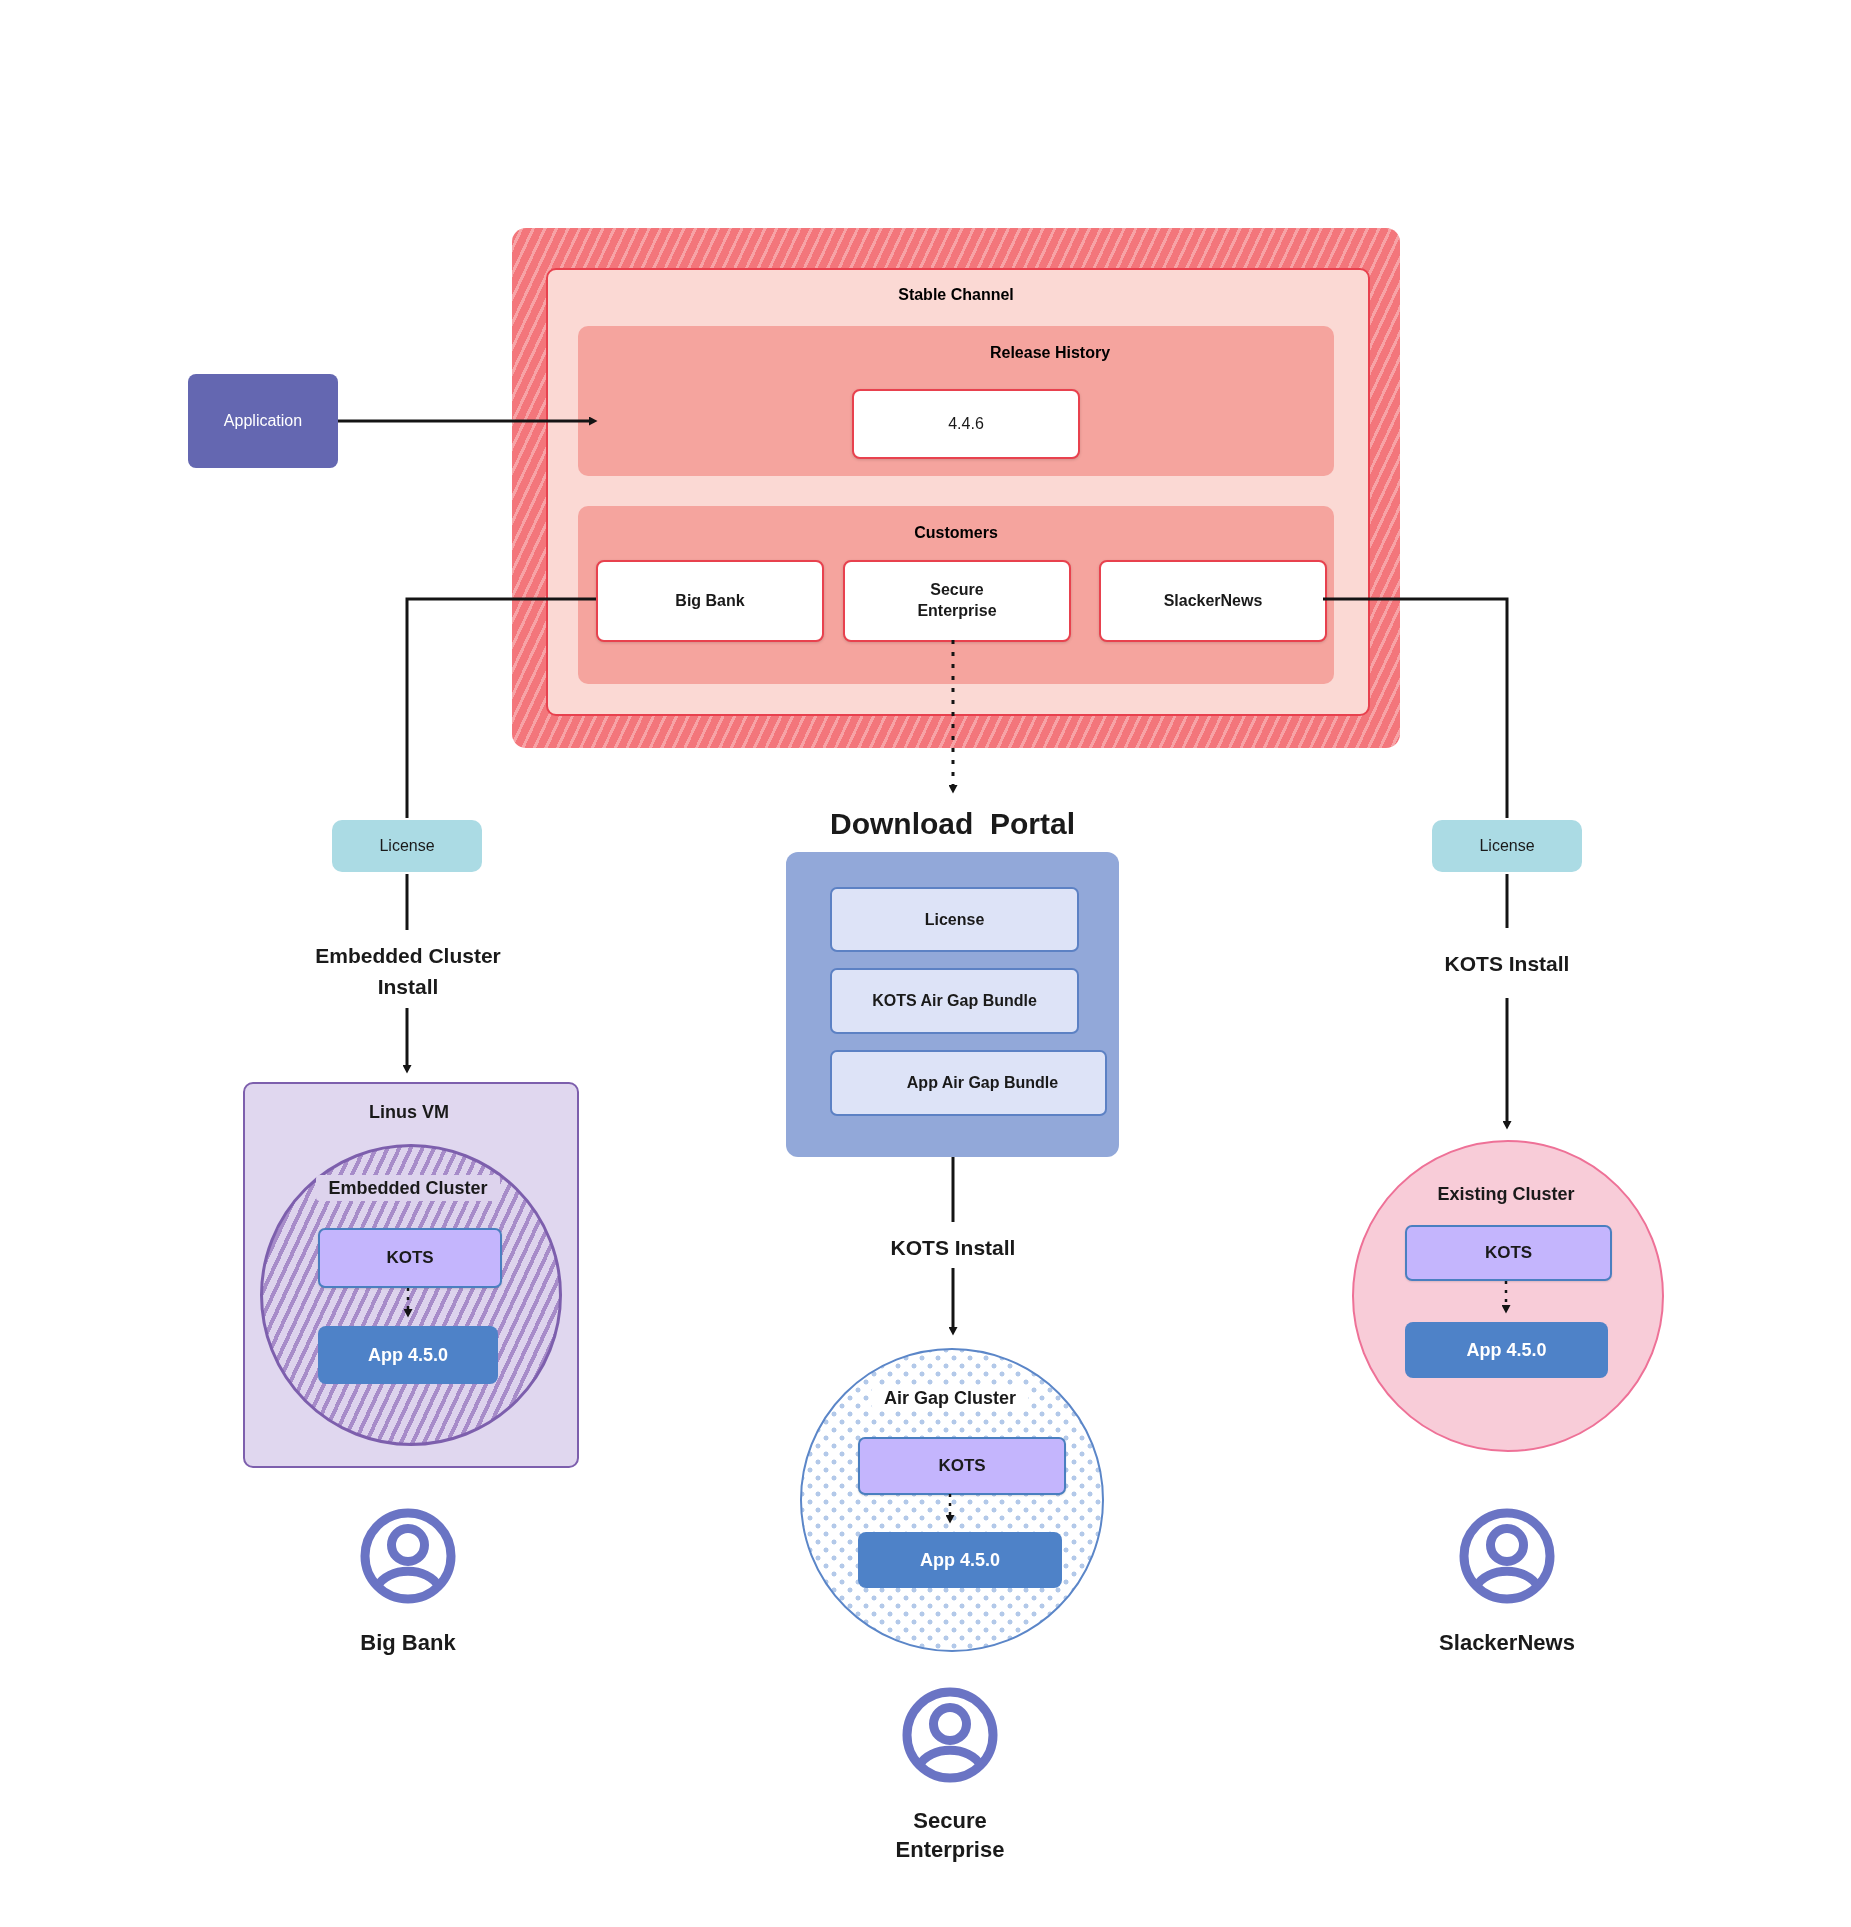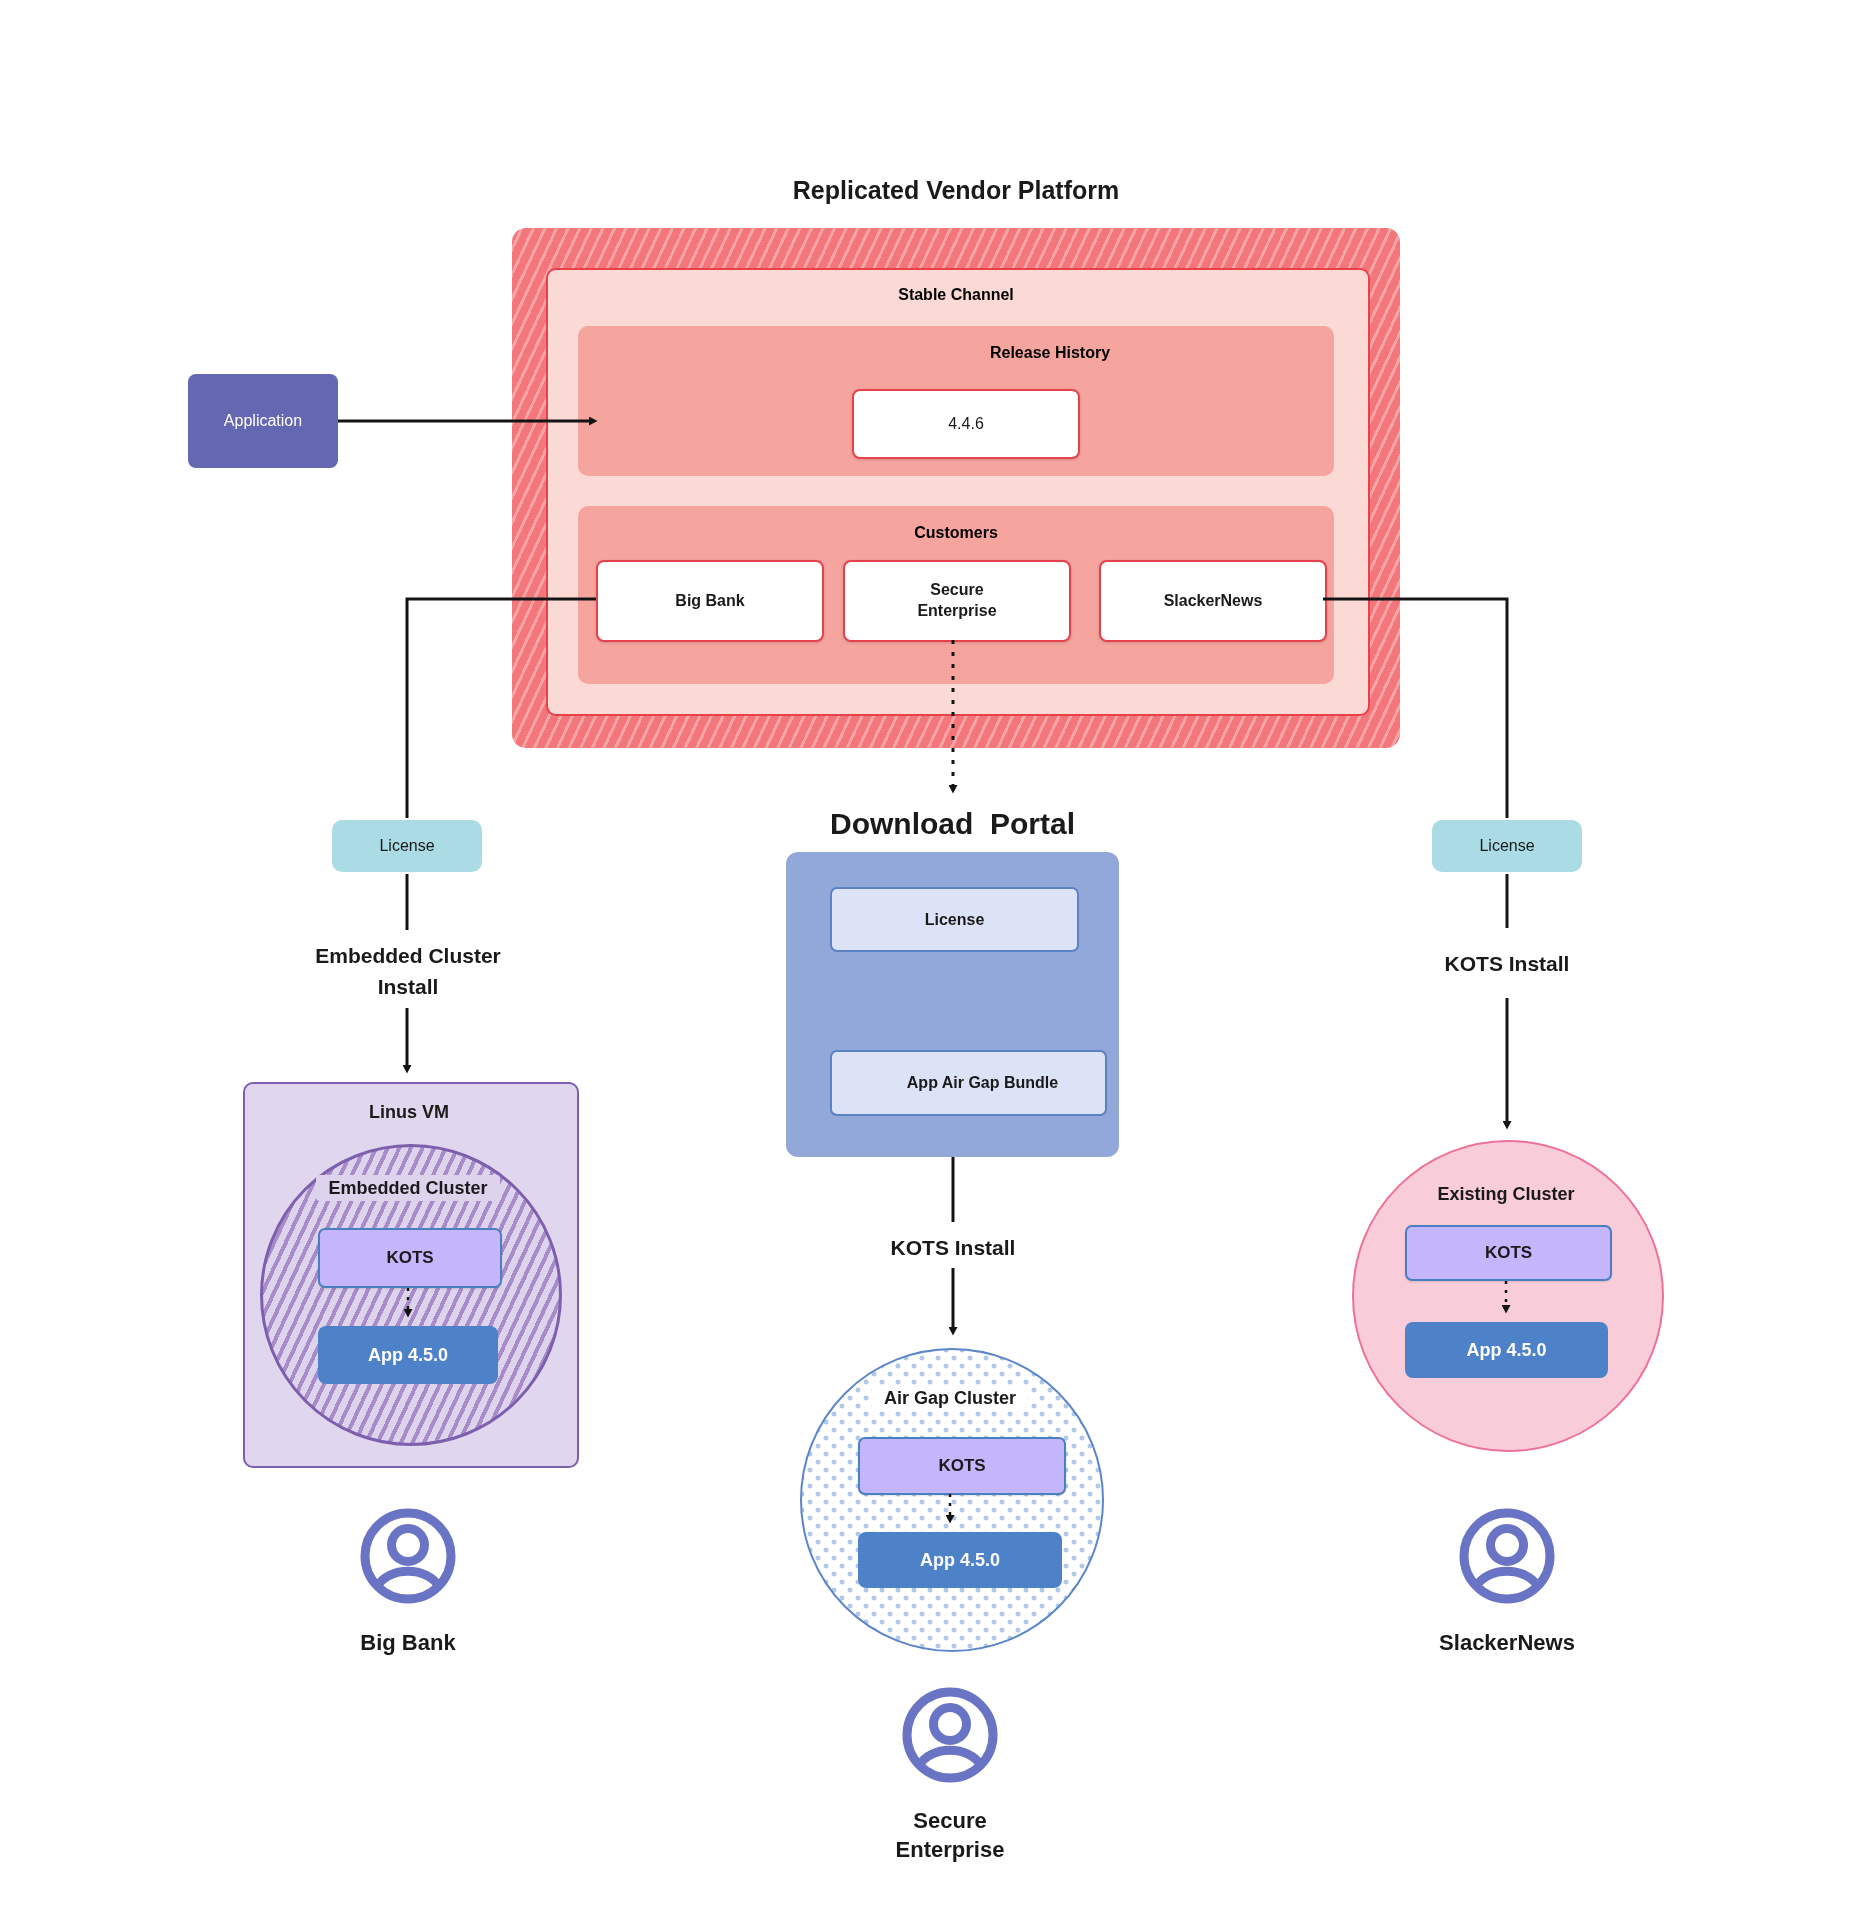--- a/index.html
+++ b/index.html
@@ -84,21 +84,20 @@
   .label-mask-lavender{background:var(--cluster-lavender); padding:3px 12px; border-radius:4px;}
   .label-mask-white{background:#fff; padding:3px 12px; border-radius:4px;}
   .person-name{font-size:22px;font-weight:600;text-align:center;line-height:29px;}
   #connectors{position:absolute;left:0;top:0;z-index:10;pointer-events:none;}
 </style>
 </head>
 <body>
 
 <div id="canvas">
 
-  <div class="abs diagram-title" style="left:512px;top:176px;width:888px;">Replicated Vendor Platform</div>
 
   <div class="abs hatch-red" style="left:512px;top:228px;width:888px;height:520px;"></div>
 
   <div class="abs stable" style="left:546px;top:268px;width:820px;height:444px;"></div>
   <div class="abs section-label" style="left:546px;top:286px;width:820px;">Stable Channel</div>
 
   <div class="abs panel" style="left:578px;top:326px;width:756px;height:150px;"></div>
   <div class="abs section-label" style="left:594px;top:344px;width:864px;margin-left:24px;">Release History</div>
   <div class="abs white-red center" style="left:852px;top:389px;width:224px;height:66px;font-weight:400;">4.4.6</div>
 
@@ -127,20 +126,21 @@
       <circle cx="50" cy="50" r="43" fill="none" stroke="#6a74c4" stroke-width="9"></circle>
       <circle cx="50" cy="39" r="16.5" fill="none" stroke="#6a74c4" stroke-width="9"></circle>
       <path d="M19 81 C 30 60 70 60 81 81" fill="none" stroke="#6a74c4" stroke-width="9"></path>
     </svg>
   </div>
   <div class="abs person-name" style="left:308px;top:1628px;width:200px;">Big Bank</div>
 
   <div class="abs flow-label keepspace" style="left:786px;top:808px;width:333px;font-size:30px;">Download  Portal</div>
   <div class="abs portal" style="left:786px;top:852px;width:333px;height:305px;"></div>
   <div class="abs portal-item center" style="left:830px;top:887px;width:245px;height:61px;">License</div>
+  <div class="abs portal-item center" style="left:830px;top:968px;width:245px;height:62px;">KOTS Air Gap Bundle</div>
   <div class="abs portal-item center" style="left:830px;top:1050px;width:245px;height:62px;padding-left:28px;">App Air Gap Bundle</div>
 
   <div class="abs flow-label" style="left:777px;top:1232px;width:352px;">KOTS Install</div>
 
   <div class="abs circle circle-dots" style="left:800px;top:1348px;width:300px;height:300px;"></div>
   <div class="abs cluster-label" style="left:800px;top:1388px;width:300px;"><span class="label-mask-white">Air Gap Cluster</span></div>
   <div class="abs kots-box center" style="left:858px;top:1437px;width:204px;height:54px;">KOTS</div>
   <div class="abs app-box center" style="left:858px;top:1532px;width:204px;height:56px;">App 4.5.0</div>
 
   <div class="abs" style="left:900px;top:1685px;width:100px;height:100px;">

